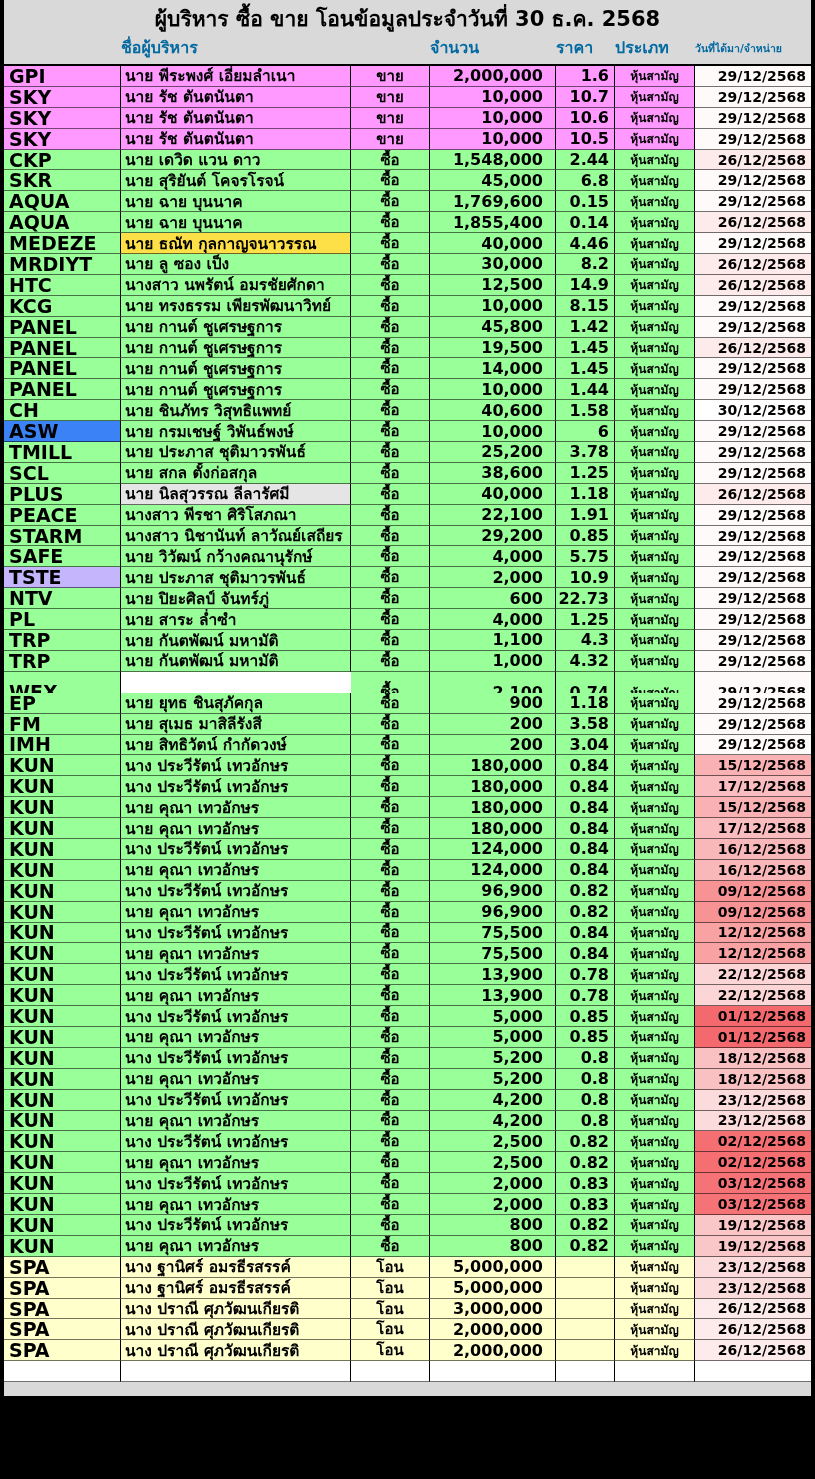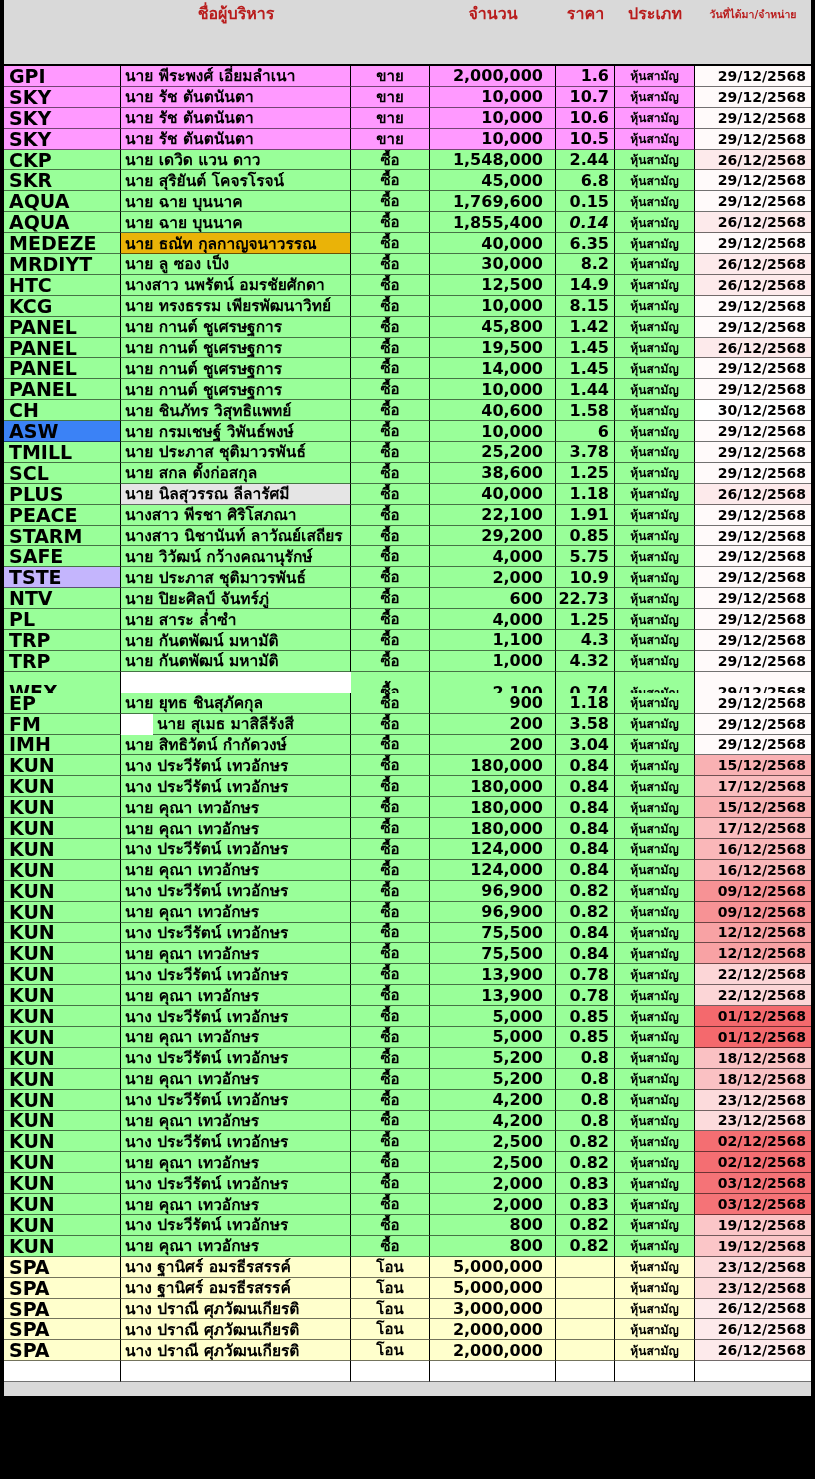--- a/index.html
+++ b/index.html
@@ -27,21 +27,21 @@
     height:64px; margin:0 4px; padding:0;
   }
   .doc-title {
     text-align:center; font-weight:bold; font-size:21px; color:#000;
     padding-top:4px; line-height:30px; white-space:nowrap;
   }
   .col-head {
     display:grid; grid-template-columns:117px 230px 79px 126px 59px 80px 116px;
     align-items:center; height:28px;
   }
-  .col-head .h { text-align:center; font-weight:bold; font-size:16px; color:#b91c1c; line-height:1; }
+  .col-head .h { font-weight:bold; font-size:16px; color:#0369a1; line-height:1; }
   .col-head .h.small { font-size:10.5px; }
 
   
   .tbl { margin:0 4px; background:#fff; }
   .row {
     display:grid; grid-template-columns:117px 230px 79px 126px 59px 80px 116px;
     height:20.9px;
   }
   .cell {
     box-sizing:border-box; display:flex; align-items:center;
@@ -59,20 +59,21 @@
 
   .bottom-strip { margin:0 4px; height:14px; background:#D9D9D9; }
 </style>
 </head>
 <body>
 
 <div class="page">
 
 
   <div class="head-band">
+    <div class="doc-title">ผู้บริหาร ซื้อ ขาย โอนข้อมูลประจำวันที่ 30 ธ.ค. 2568</div>
     <div class="col-head">
       <div class="h"></div>
       <div class="h">ชื่อผู้บริหาร</div>
       <div class="h"></div>
       <div class="h">จำนวน</div>
       <div class="h">ราคา</div>
       <div class="h">ประเภท</div>
       <div class="h small">วันที่ได้มา/จำหน่าย</div>
     </div>
   </div>
@@ -139,30 +140,30 @@
     <div class="cell c-amount" style="background: rgb(153, 255, 153);">1,769,600</div>
     <div class="cell c-price" style="background: rgb(153, 255, 153);">0.15</div>
     <div class="cell c-type" style="background: rgb(153, 255, 153);">หุ้นสามัญ</div>
     <div class="cell c-date" style="background: rgb(255, 250, 250);">29/12/2568</div>
   </div>
       <div class="row">
     <div class="cell c-ticker" style="background: rgb(153, 255, 153);">AQUA</div>
     <div class="cell c-name" style="background: rgb(153, 255, 153);">นาย ฉาย บุนนาค</div>
     <div class="cell c-action" style="background: rgb(153, 255, 153);">ซื้อ</div>
     <div class="cell c-amount" style="background: rgb(153, 255, 153);">1,855,400</div>
-    <div class="cell c-price" style="background: rgb(153, 255, 153); font-style: italic;">0.14</div>
+    <div class="cell c-price" style="background: rgb(153, 255, 153);">0.14</div>
     <div class="cell c-type" style="background: rgb(153, 255, 153);">หุ้นสามัญ</div>
     <div class="cell c-date" style="background: rgb(253, 234, 235);">26/12/2568</div>
   </div>
       <div class="row">
     <div class="cell c-ticker" style="background: rgb(153, 255, 153);">MEDEZE</div>
-    <div class="cell c-name" style="background: #eab308;">นาย ธณัท กุลกาญจนาวรรณ</div>
+    <div class="cell c-name" style="background: #fde047;">นาย ธณัท กุลกาญจนาวรรณ</div>
     <div class="cell c-action" style="background: rgb(153, 255, 153);">ซื้อ</div>
     <div class="cell c-amount" style="background: rgb(153, 255, 153);">40,000</div>
-    <div class="cell c-price" style="background: rgb(153, 255, 153);">6.35</div>
+    <div class="cell c-price" style="background: rgb(153, 255, 153);">4.46</div>
     <div class="cell c-type" style="background: rgb(153, 255, 153);">หุ้นสามัญ</div>
     <div class="cell c-date" style="background: rgb(255, 250, 250);">29/12/2568</div>
   </div>
       <div class="row">
     <div class="cell c-ticker" style="background: rgb(153, 255, 153);">MRDIYT</div>
     <div class="cell c-name" style="background: rgb(153, 255, 153);">นาย ลู ซอง เป็ง</div>
     <div class="cell c-action" style="background: rgb(153, 255, 153);">ซื้อ</div>
     <div class="cell c-amount" style="background: rgb(153, 255, 153);">30,000</div>
     <div class="cell c-price" style="background: rgb(153, 255, 153);">8.2</div>
     <div class="cell c-type" style="background: rgb(153, 255, 153);">หุ้นสามัญ</div>
@@ -352,21 +353,21 @@
     <div class="cell c-ticker" style="background: rgb(153, 255, 153);">EP</div>
     <div class="cell c-name" style="background: rgb(153, 255, 153);">นาย ยุทธ ชินสุภัคกุล</div>
     <div class="cell c-action" style="background: rgb(153, 255, 153);">ซื้อ</div>
     <div class="cell c-amount" style="background: rgb(153, 255, 153);">900</div>
     <div class="cell c-price" style="background: rgb(153, 255, 153);">1.18</div>
     <div class="cell c-type" style="background: rgb(153, 255, 153);">หุ้นสามัญ</div>
     <div class="cell c-date" style="background: rgb(255, 250, 250);">29/12/2568</div>
   </div>
       <div class="row">
     <div class="cell c-ticker" style="background: rgb(153, 255, 153);">FM</div>
-    <div class="cell c-name" style="background: rgb(153, 255, 153); margin-left: 32px;">นาย สุเมธ มาสิลีรังสี</div>
+    <div class="cell c-name" style="background: rgb(153, 255, 153);">นาย สุเมธ มาสิลีรังสี</div>
     <div class="cell c-action" style="background: rgb(153, 255, 153);">ซื้อ</div>
     <div class="cell c-amount" style="background: rgb(153, 255, 153);">200</div>
     <div class="cell c-price" style="background: rgb(153, 255, 153);">3.58</div>
     <div class="cell c-type" style="background: rgb(153, 255, 153);">หุ้นสามัญ</div>
     <div class="cell c-date" style="background: rgb(255, 250, 250);">29/12/2568</div>
   </div>
       <div class="row">
     <div class="cell c-ticker" style="background: rgb(153, 255, 153);">IMH</div>
     <div class="cell c-name" style="background: rgb(153, 255, 153);">นาย สิทธิวัตน์ กำกัดวงษ์</div>
     <div class="cell c-action" style="background: rgb(153, 255, 153);">ซื้อ</div>

